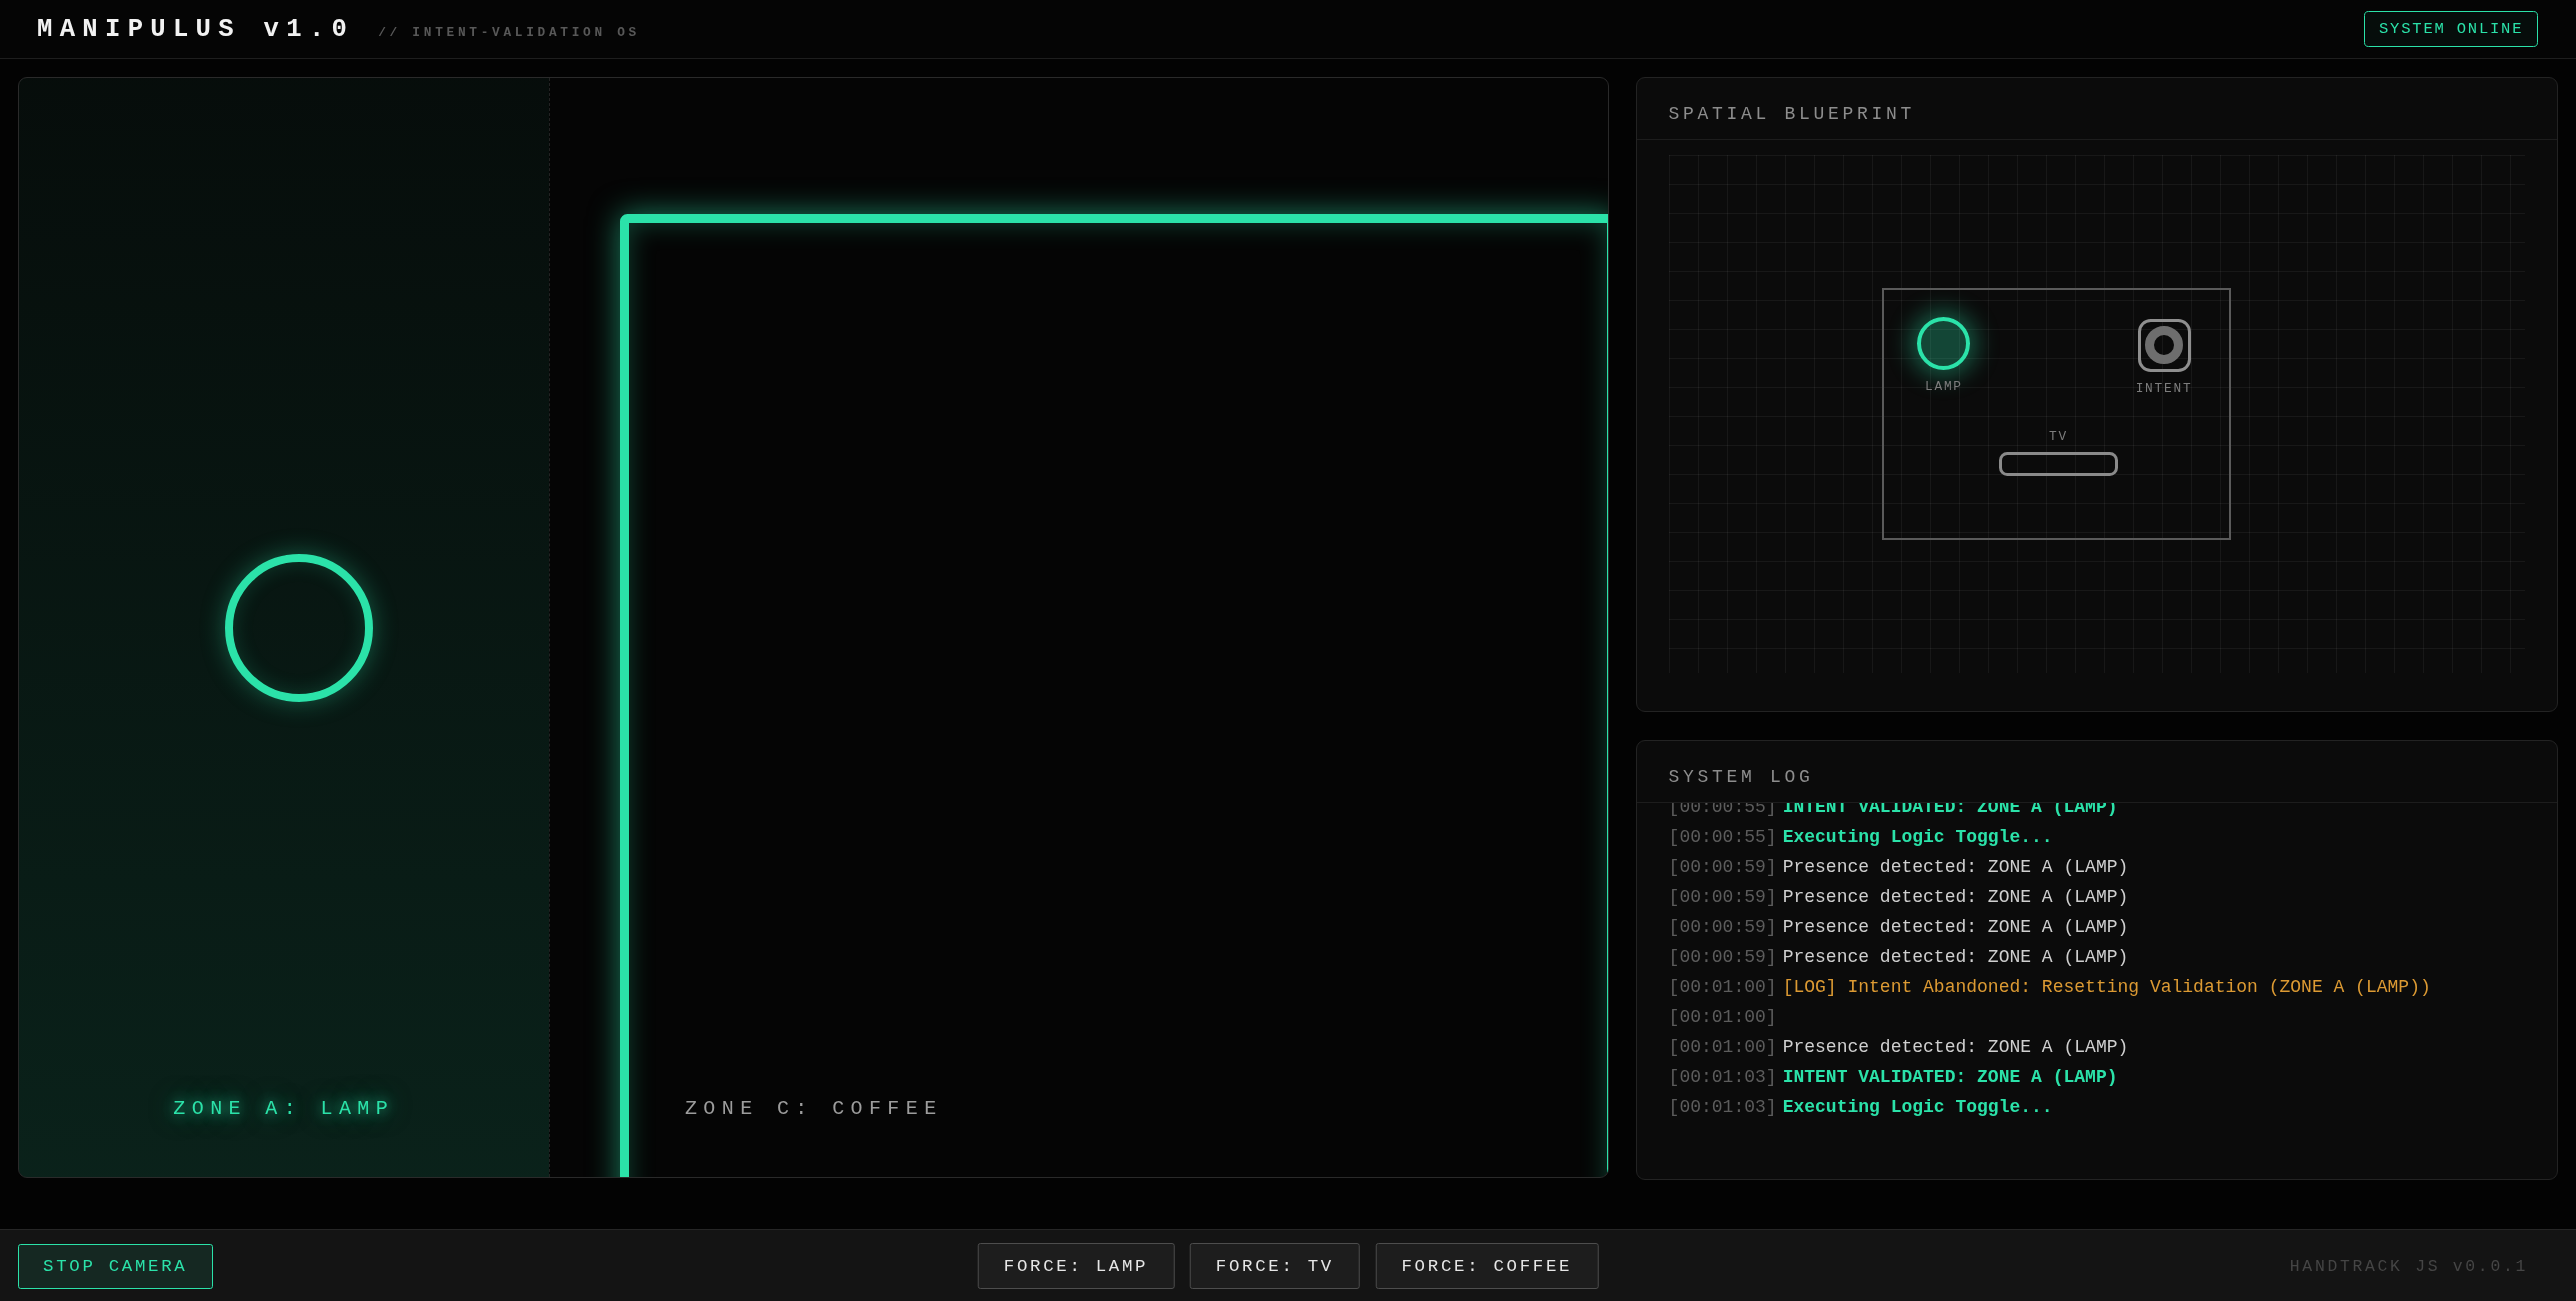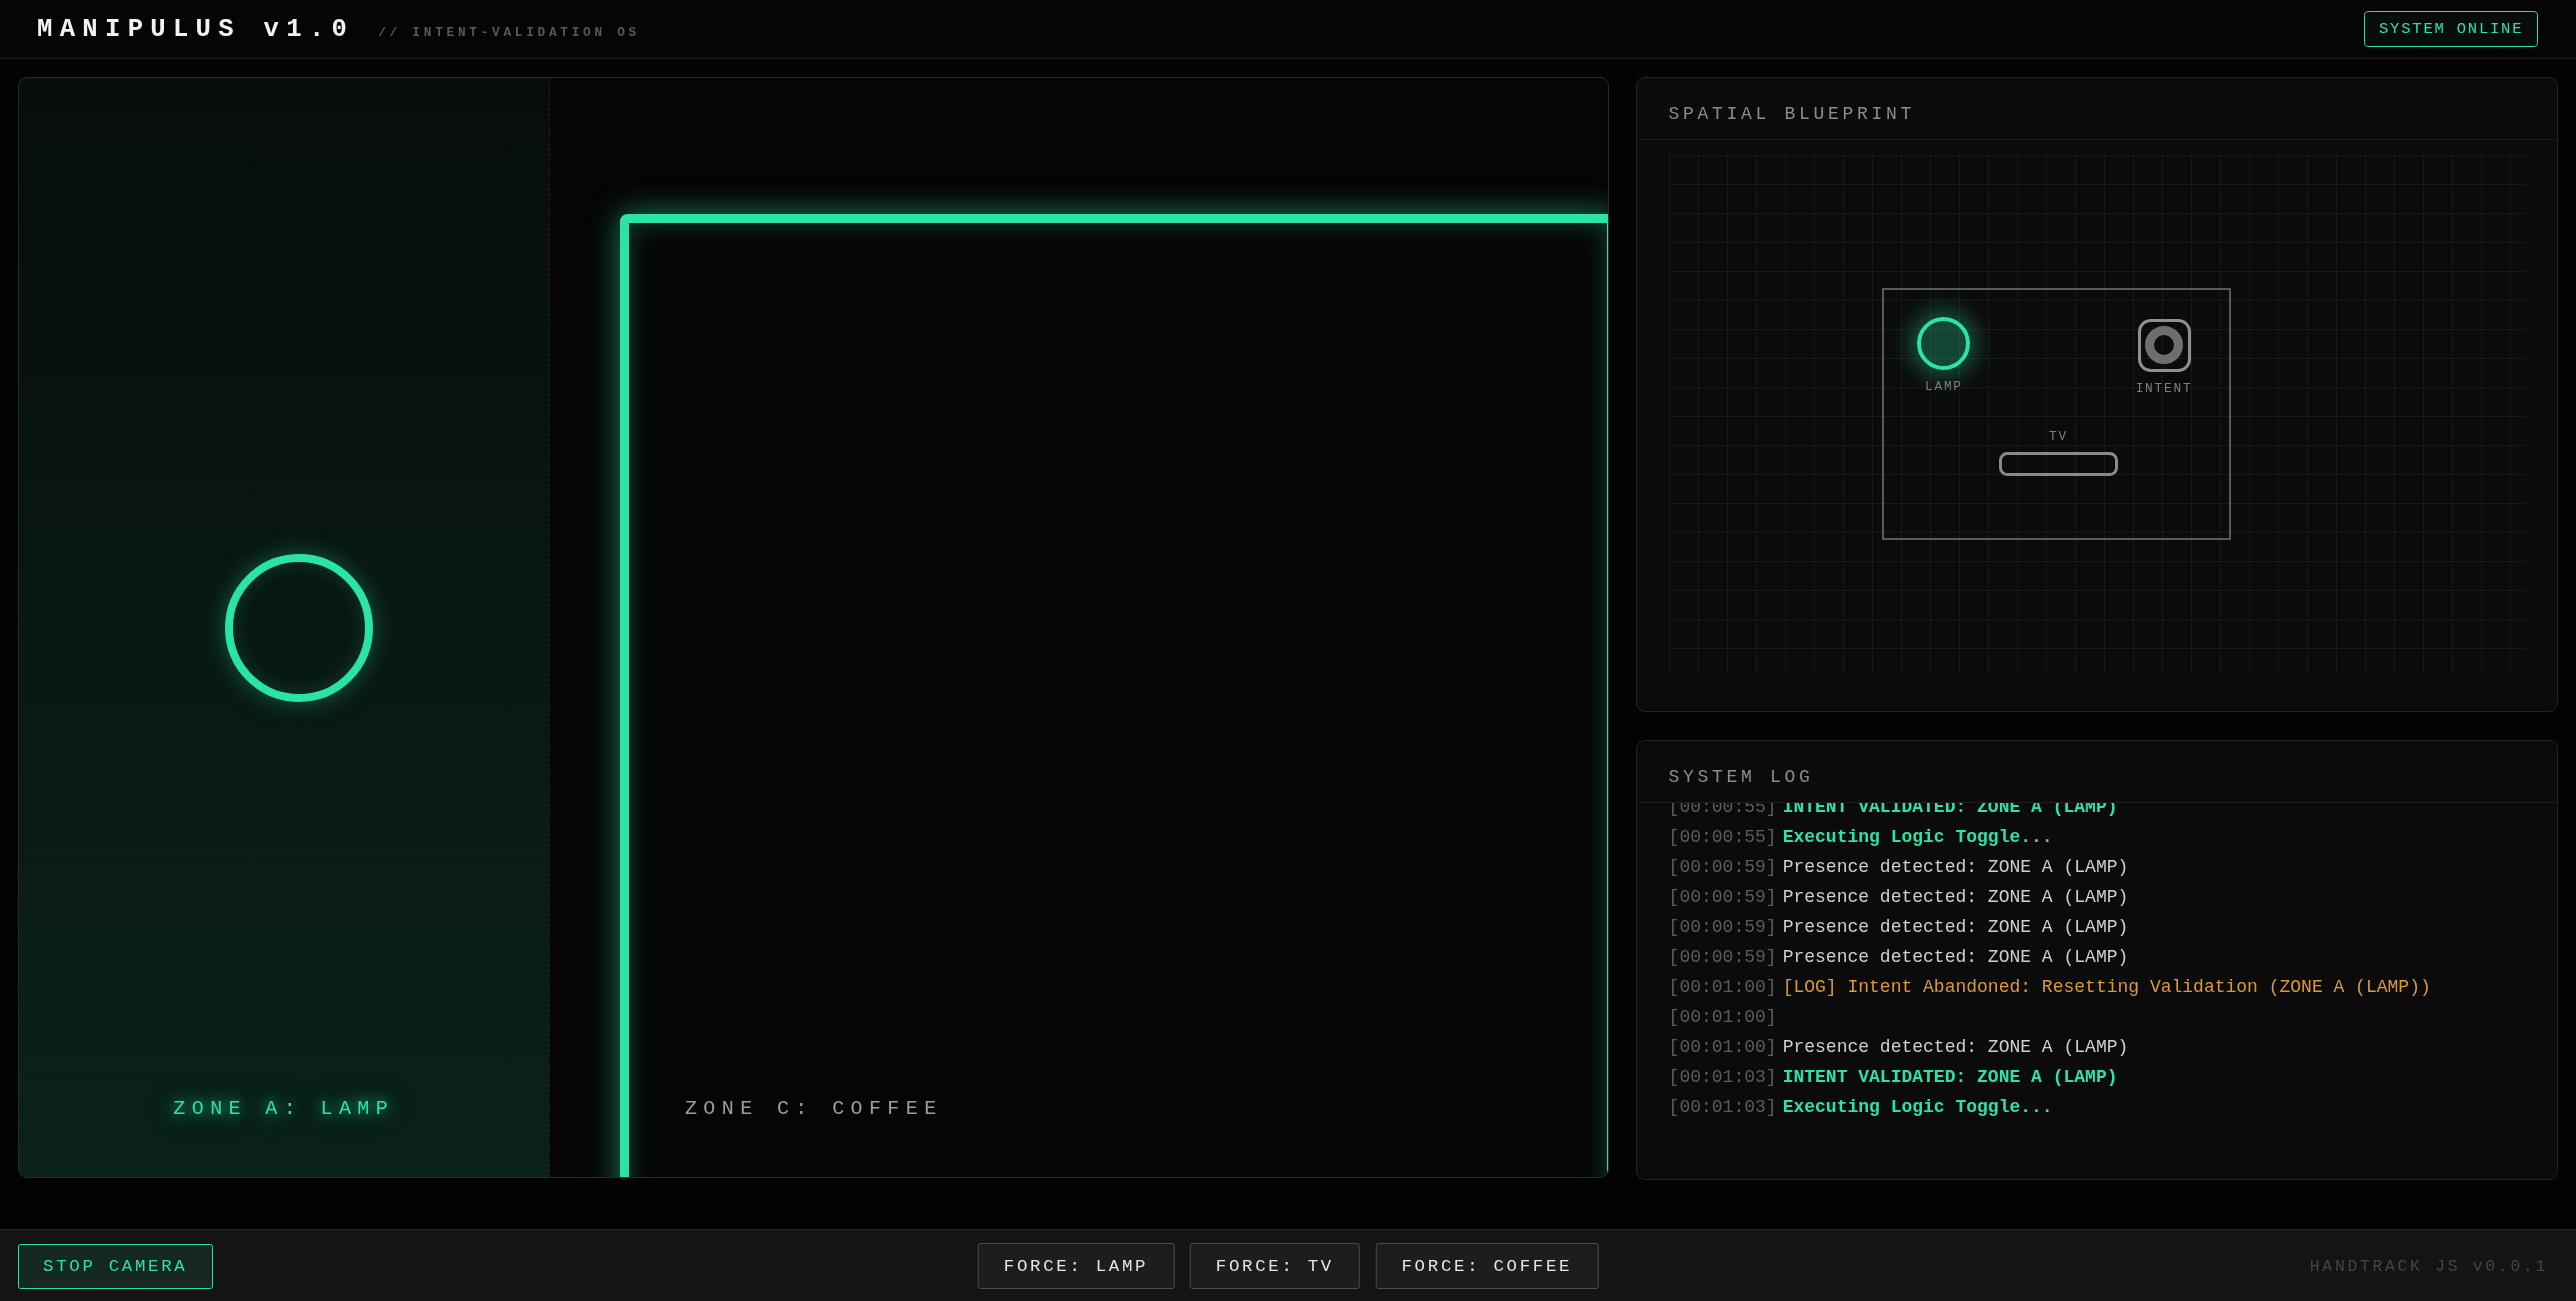--- a/index.html
+++ b/index.html
@@ -151,21 +151,21 @@
   .log-row.success .log-text { color: var(--accent); font-weight: bold; }
   .log-row.warn .log-text { color: var(--warn); }
 
   
   .footer {
     position: absolute; left: 0; right: 0; bottom: 0;
     height: 73px;
     background: #141414;
     border-top: 0.9px solid #262626;
     display: flex; align-items: center;
-    padding: 0 28px 0 18px;
+    padding: 0 48px 0 18px;
   }
   .stop-btn {
     font-family: inherit;
     color: var(--accent);
     background: rgba(43,226,169,0.1);
     border: 1.8px solid var(--accent);
     border-radius: 2.7px;
     font-size: 17.4px; letter-spacing: 2.7px;
     padding: 12px 24px;
     cursor: pointer;

